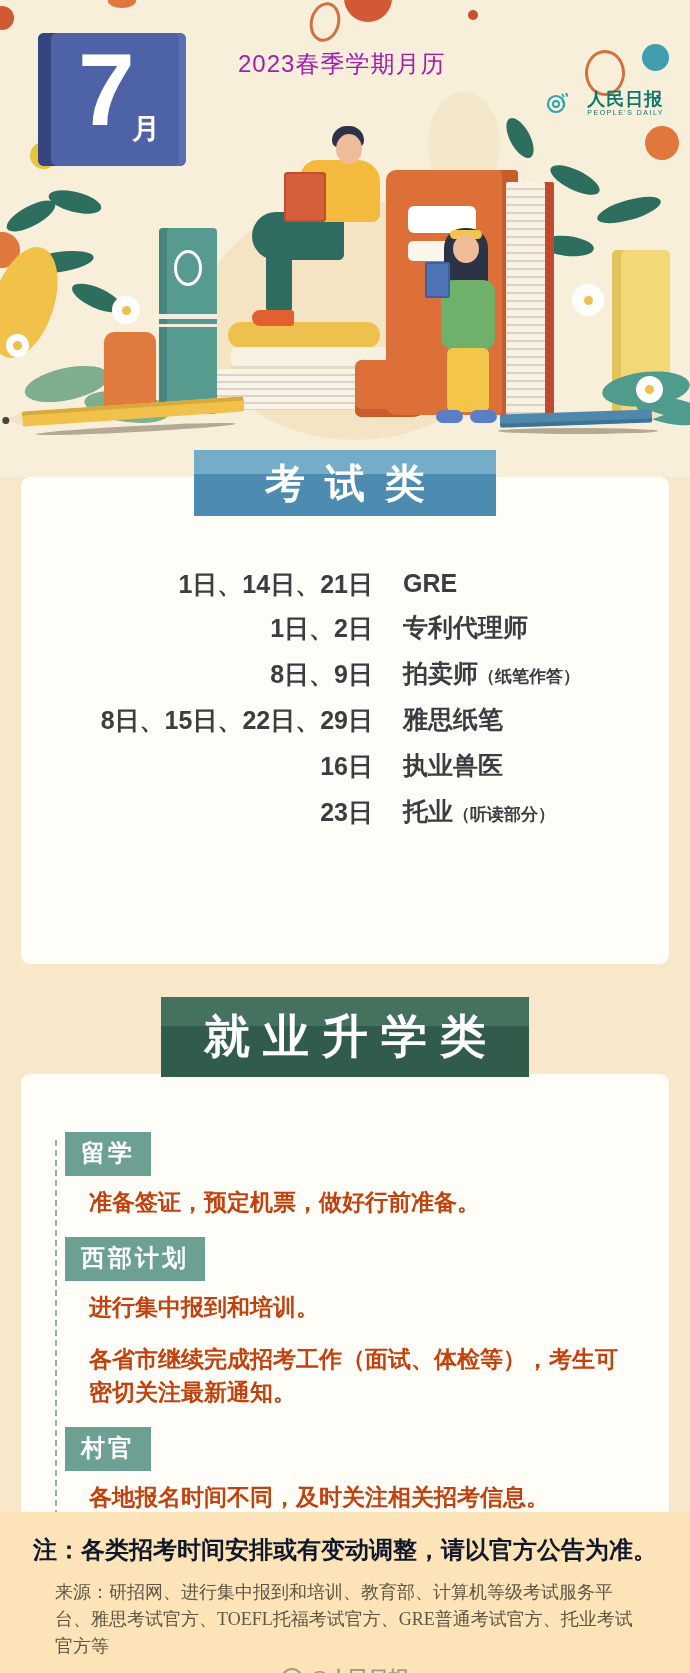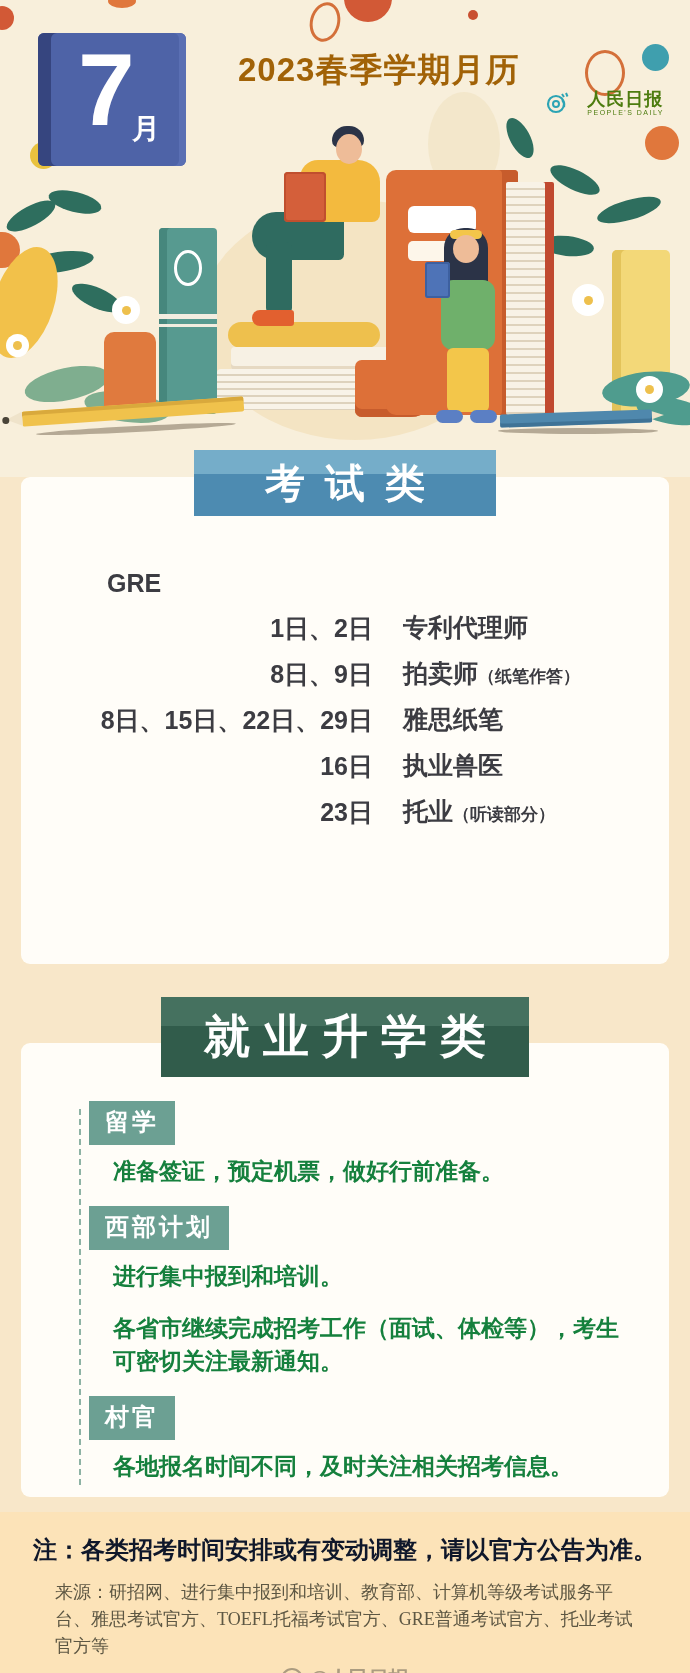--- a/index.html
+++ b/index.html
@@ -28,24 +28,24 @@
 
   .calendar{
     position:absolute; left:38px; top:33px; width:148px; height:133px;
     background:#4e63a7; border-radius:6px; color:#fff;
     box-shadow:inset 13px 0 0 #36457f, inset -7px 0 0 #5a6fb3;
   }
   .cal-num{ position:absolute; left:40px; top:-6px; font-size:102px; font-weight:bold; line-height:1.25; }
   .cal-unit{ position:absolute; right:26px; bottom:18px; font-size:28px; font-weight:bold; }
 
   .hero-title{
-    position:absolute; left:238px; top:48px; font-size:33px; font-weight:bold;
-    color:#a16207; letter-spacing:1px; white-space:nowrap;
+    position:absolute; left:238px; top:48px; font-size:24px; font-weight:normal;
+    color:#a21caf; letter-spacing:1px; white-space:nowrap;
   }
-  .pd-logo{ position:absolute; right:26px; top:90px; display:flex; align-items:center; gap:18px; color:#4d7c0f; }
+  .pd-logo{ position:absolute; right:26px; top:90px; display:flex; align-items:center; gap:18px; color:#0f766e; }
   .pd-logo .txtcol{ display:flex; flex-direction:column; line-height:1.05; }
   .pd-name{ font-size:18px; font-weight:bold; letter-spacing:1px; }
   .pd-sub{ font-size:7px; letter-spacing:1.5px; }
 
   
   .leaf{ position:absolute; width:54px; height:20px; border-radius:50%; background:#2e6e5e; }
   .leaf.lt{ background:#7fae8f; }
   .leaf.teal{ background:#4f9c8e; }
   .daisy{ position:absolute; background:#fff; border-radius:50%; }
   .daisy::after{ content:""; position:absolute; left:50%; top:50%; width:9px; height:9px; margin:-4.5px; border-radius:50%; background:#eec04d; }
@@ -95,41 +95,41 @@
   .pencil-y::after{ content:""; position:absolute; left:-20px; top:4px; width:7px; height:7px; border-radius:50%; background:#4a4438; }
   .pen-b{ position:absolute; left:500px; top:412px; width:152px; height:13px; background:#4f88ad; border-radius:2px; transform:rotate(-2deg); box-shadow:inset 0 -4px 0 #3f7396; }
   .pen-b::after{ content:""; position:absolute; right:-12px; top:2px; border-top:4.5px solid transparent; border-bottom:4.5px solid transparent; border-left:12px solid #efe3ca; }
   .shadow-line{ position:absolute; height:6px; background:rgba(70,55,35,.38); border-radius:50%; }
   .sh1{ left:36px; top:426px; width:200px; transform:rotate(-3deg); }
   .sh2{ left:498px; top:428px; width:160px; }
 
   
   .card{ position:absolute; left:21px; width:648px; background:#fffdf8; border-radius:9px; }
   .exam-card{ top:477px; height:487px; }
-  .jobs-card{ top:1043px; height:454px;padding-left:24px; }
+  .jobs-card{ top:1074px; height:454px; }
 
   .banner{ position:absolute; left:50%; transform:translateX(-50%); display:flex; align-items:center; justify-content:center; color:#fff; font-weight:bold; z-index:5; }
   .banner span{ white-space:nowrap; }
   .banner-blue{ top:450px; width:302px; height:66px; font-size:40px;
     background:linear-gradient(180deg,#75adc9 0,#75adc9 36%,#4d8bb1 36%,#4d8bb1 100%); }
   .banner-blue span{ letter-spacing:20px; margin-right:-20px; }
   .banner-green{ top:997px; width:368px; height:80px; font-size:46px;
     background:linear-gradient(180deg,#45715f 0,#45715f 36%,#315c4b 36%,#315c4b 100%); }
   .banner-green span{ letter-spacing:13px; margin-right:-13px; }
 
   .exam-list{ position:absolute; left:0; top:0; width:100%; padding:92px 20px 0 56px; }
   .exam-row{ display:flex; align-items:center; margin-bottom:13px; color:#3c3c42; }
   .exam-dates{ width:296px; text-align:right; font-size:25px; font-weight:bold; line-height:1.12; }
   .exam-name{ margin-left:30px; font-size:25px; font-weight:bold; white-space:nowrap; }
   .exam-note{ font-size:17px; font-weight:bold; }
 
   .jobs-inner{ position:relative; width:100%; height:100%; padding:58px 36px 0 44px; }
   .jobs-line{ position:absolute; left:34px; top:66px; height:376px; border-left:2px dashed #8db2a4; }
   .job-tag{ display:inline-block; background:#6ca093; color:#fff; font-size:24px; font-weight:bold; letter-spacing:3px; padding:5px 16px 7px; margin-bottom:10px; position:relative; z-index:2; }
-  .job-text{ font-size:23px; font-weight:bold; color:#15803d; line-height:1.45; margin:0 0 18px 24px; }
+  .job-text{ font-size:23px; font-weight:bold; color:#c2410c; line-height:1.45; margin:0 0 18px 24px; }
 
   
   .note-area{ position:absolute; left:0; top:1512px; width:690px; height:161px; background:#fce3b8; }
   .note-text{ margin-top:22px; text-align:center; font-size:24px; font-weight:bold; color:#0f172a; }
   .source-text{ width:580px; margin:13px auto 0; font-family:"Liberation Serif","DejaVu Serif",serif; font-size:18px; color:#5d5743; line-height:1.5; }
   .watermark{ margin-top:5px; display:flex; justify-content:center; align-items:center; gap:6px; color:#ab9c80; font-size:20px; font-weight:bold; }
   .wm-icon{ width:22px; height:22px; border:2px solid #ab9c80; border-radius:50%; position:relative; }
   .wm-icon::before{ content:""; position:absolute; left:5px; top:5px; width:8px; height:8px; border:2px solid #ab9c80; border-radius:50%; border-top-color:transparent; }
 </style>
 </head>
@@ -237,20 +237,21 @@
   </div>
 
   <div class="banner banner-blue">
     <span>考试类</span>
   </div>
 
   <div class="card exam-card">
     <div class="exam-list">
 
       <div class="exam-row">
+        <div class="exam-dates">1日、14日、21日</div>
         <div class="exam-name">GRE</div>
       </div>
 
       <div class="exam-row">
         <div class="exam-dates">1日、2日</div>
         <div class="exam-name">专利代理师</div>
       </div>
 
 
       <div class="exam-row">

